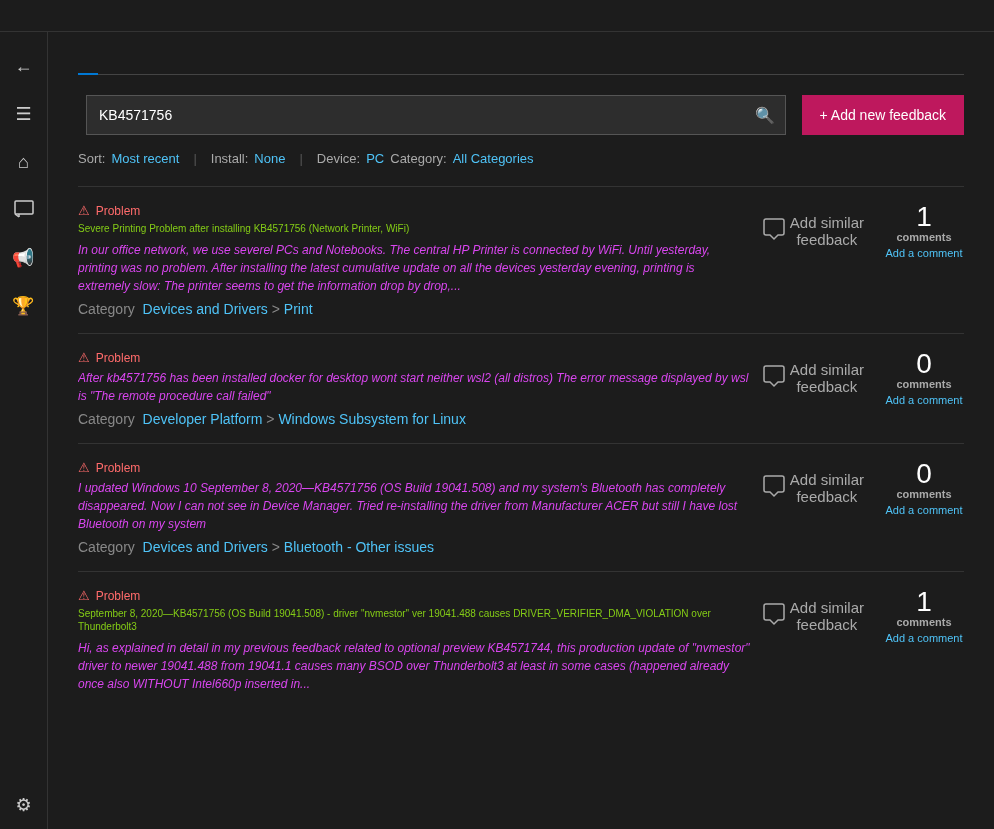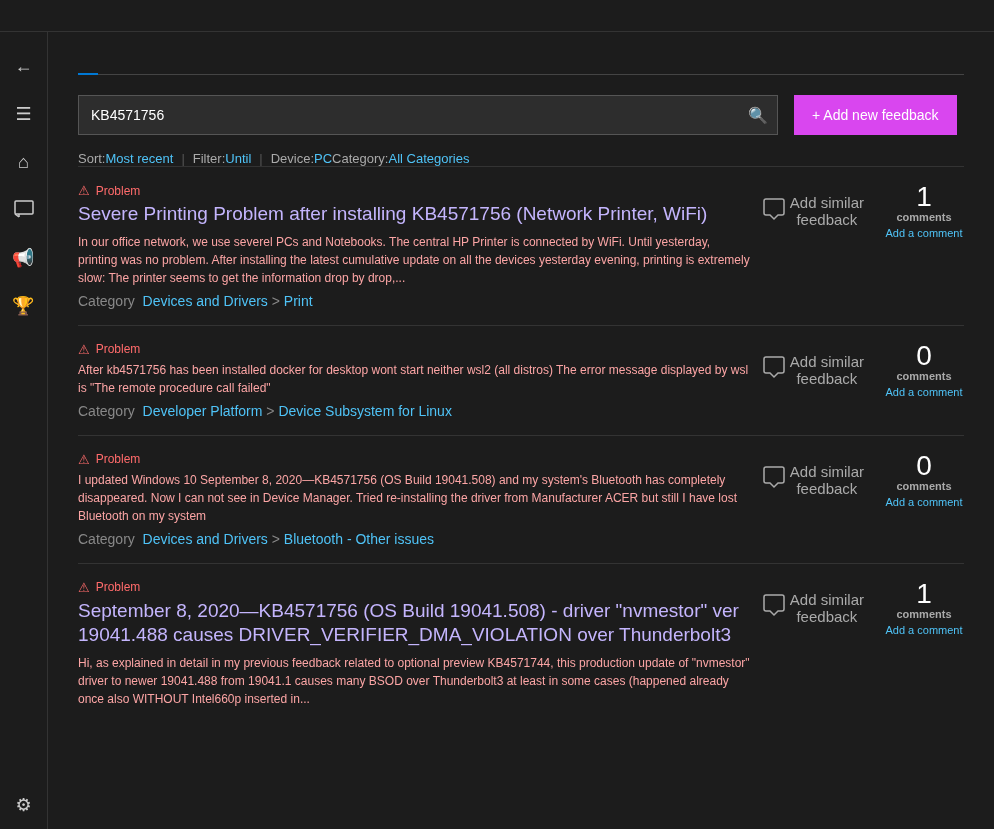--- a/index.html
+++ b/index.html
@@ -105,20 +105,21 @@
       display: flex;
       margin-bottom: 16px;
     }
     .search-input-wrap {
       flex: 1;
       display: flex;
       align-items: center;
       background: #2d2d2d;
       border: 1px solid #555;
       max-width: 700px;
+      margin-left: 8px;
     }
     .search-input {
       flex: 1;
       background: transparent;
       border: none;
       color: #ffffff;
       font-size: 14px;
       padding: 8px 12px;
       outline: none;
     }
@@ -129,36 +130,38 @@
       border: none;
       color: #cccccc;
       cursor: pointer;
       display: flex;
       align-items: center;
       justify-content: center;
       font-size: 16px;
     }
     .add-feedback-btn {
       margin-left: 16px;
-      background: #d946ef;
+      background: #be185d;
       color: #ffffff;
       border: none;
       padding: 20px 18px;
       font-size: 14px;
       cursor: pointer;
       display: flex;
       align-items: center;
       gap: 6px;
       height: 38px;
     }
 
     
     .filter-bar {
       display: flex;
       align-items: center;
+      gap: 6px;
+      margin-bottom: 20px;
       font-size: 13px;
       color: #aaaaaa;
     }
     .filter-bar .divider {
       margin: 0 8px;
       color: #555;
     }
     .filter-value {
       color: #4fc3f7;
       cursor: pointer;
@@ -188,33 +191,34 @@
       align-items: center;
       gap: 6px;
       color: #ff6b6b;
       font-size: 12px;
       margin-bottom: 4px;
     }
     .problem-icon {
       font-size: 13px;
     }
     .feedback-title {
-      font-size: 19px;
+      font-size: 10px;
       font-weight: 400;
-      color: #c4b5fd;
+      color: #84cc16;
       margin-bottom: 6px;
       line-height: 1.3;
     }
     .feedback-body {
       font-size: 12px;
-      color: #fca5a5;
+      color: #d946ef;
       margin-bottom: 6px;
       line-height: 1.5;
       max-height: 60px;
       overflow: hidden;
+      font-style: italic;
     }
     .feedback-category {
       font-size: 14px;
       color: #888;
     }
     .feedback-category a {
       color: #4fc3f7;
       text-decoration: none;
     }
 
@@ -324,22 +328,22 @@
         <input class="search-input" type="text" value="KB4571756" style="">
         <button class="search-btn">🔍</button>
       </div>
       <button class="add-feedback-btn">+ Add new feedback</button>
     </div>
 
     <div class="filter-bar">
       <span class="filter-label">Sort:</span>
       <span class="filter-value">Most recent</span>
       <span class="divider">|</span>
-      <span class="filter-label">Filter:</span>
-      <span class="filter-value">Until</span>
+      <span class="filter-label">Install:</span>
+      <span class="filter-value">None</span>
       <span class="divider">|</span>
       <span class="filter-label">Device:</span>
       <span class="filter-value">PC</span>
       <span class="filter-label">Category: </span>
       <span class="filter-value">All Categories</span>
     </div>
 
     <div class="feedback-list" id="feedback-list">
     <div class="feedback-card">
     <div class="feedback-card-content">
@@ -370,21 +374,21 @@
     </div>
   </div>
         <div class="feedback-card">
     <div class="feedback-card-content">
       <div class="problem-label">
         <span class="problem-icon">⚠</span>
         <span>Problem</span>
       </div>
       <div class="feedback-body">After kb4571756 has been installed docker for desktop wont start neither wsl2 (all distros)
 The error message displayed by wsl is "The remote procedure call failed"</div>
-      <div class="feedback-category">Category &nbsp;<a href="#">Developer Platform</a> &gt; <a href="#">Device Subsystem for Linux</a></div>
+      <div class="feedback-category">Category &nbsp;<a href="#">Developer Platform</a> &gt; <a href="#">Windows Subsystem for Linux</a></div>
     </div>
     <div class="right-section">
       <div class="feedback-actions">
         <div class="add-similar-btn">
           <span class="add-similar-icon">
             <svg width="24" height="24" viewBox="0 0 24 24" fill="none" stroke="currentColor" stroke-width="1.5">
               <path d="M20 2H4a2 2 0 00-2 2v12a2 2 0 002 2h4l4 4 4-4h4a2 2 0 002-2V4a2 2 0 00-2-2z"></path>
             </svg>
           </span>
           <span>Add similar<br>feedback</span>

